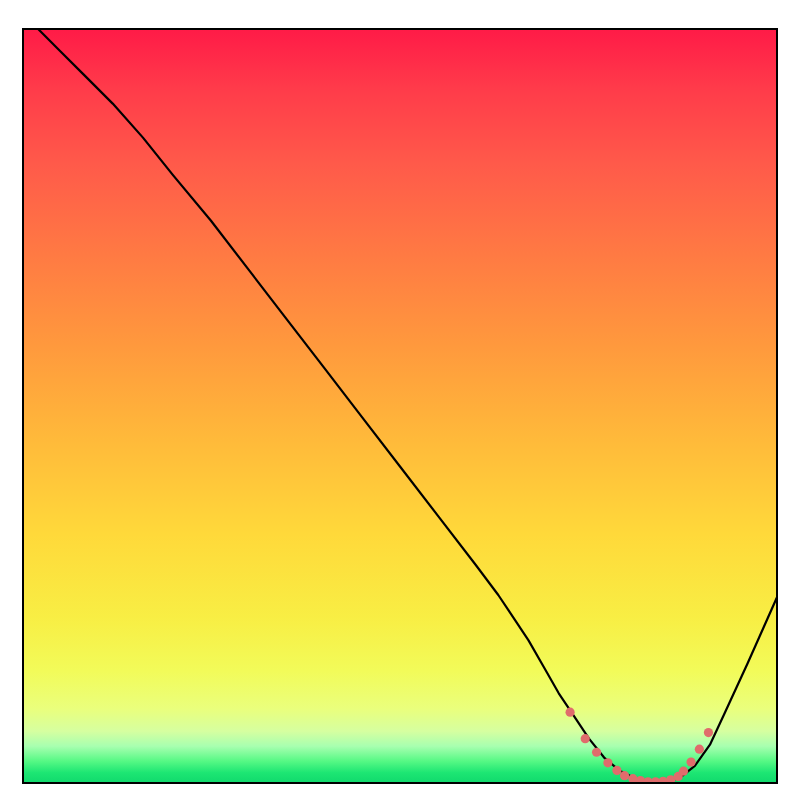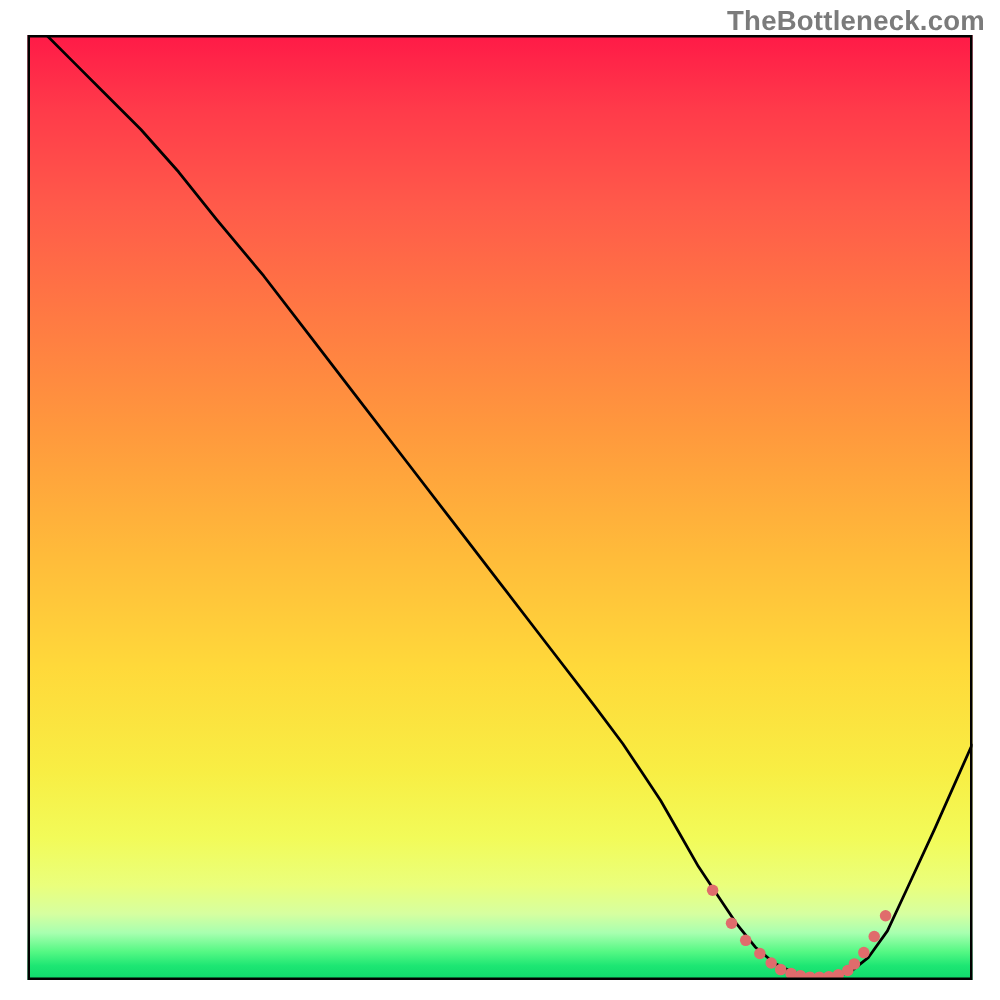--- a/index.html
+++ b/index.html
@@ -57,21 +57,20 @@
     position: absolute;
     inset: 0;
     width: 100%;
     height: 100%;
   }
 </style>
 </head>
 <body>
 <div class="wrap">
 
-  <div class="attribution">TheBottleneck.com</div>
 
   <div class="plot">
     <div class="plot-bg"></div>
     <svg class="curve" viewBox="0 0 756 756" preserveAspectRatio="none">
       <path id="main-curve" fill="none" stroke="#000" stroke-width="2.2" stroke-linejoin="round" d="M15.12 0.00 L37.80 22.68 L60.48 45.36 L90.72 75.60 L120.96 109.62 L151.20 147.42 L189.00 192.78 L226.80 241.92 L264.60 291.06 L302.40 340.20 L340.20 389.34 L378.00 438.48 L415.80 487.62 L453.60 536.76 L476.28 567.00 L491.40 589.68 L506.52 612.36 L521.64 638.82 L536.76 665.28 L551.88 687.96 L567.00 710.64 L582.12 729.54 L597.24 742.39 L612.36 749.95 L627.48 753.73 L642.60 753.73 L657.72 749.95 L672.84 737.86 L687.96 716.69 L703.08 684.18 L725.76 635.04 L756.00 567.00"></path>
       <g id="optimal-markers">
           <circle cx="548.10" cy="684.18" r="4.6" fill="#e06c6c"></circle>
           <circle cx="563.22" cy="710.64" r="4.6" fill="#e06c6c"></circle>
           <circle cx="574.56" cy="724.25" r="4.6" fill="#e06c6c"></circle>
           <circle cx="585.90" cy="734.83" r="4.6" fill="#e06c6c"></circle>

